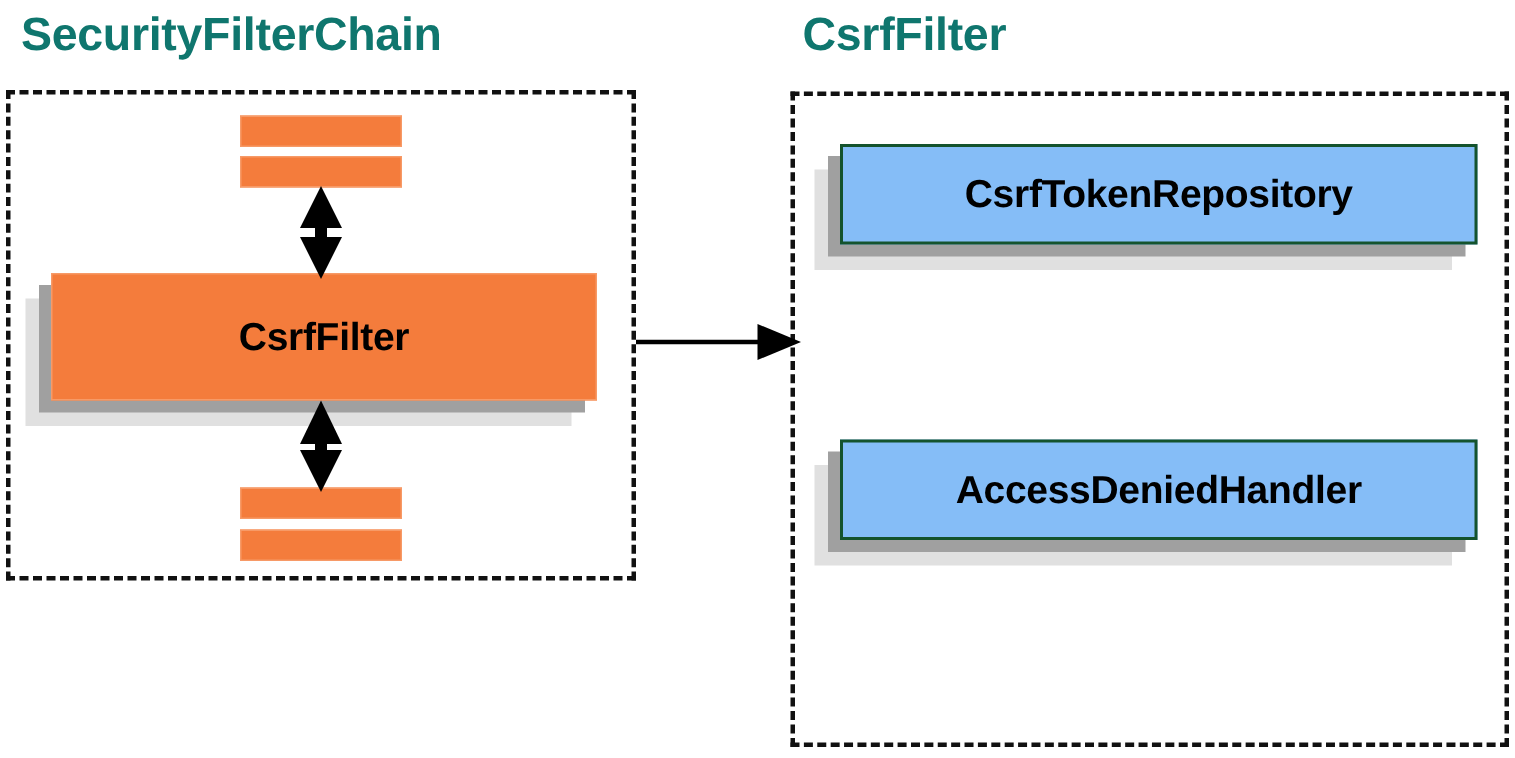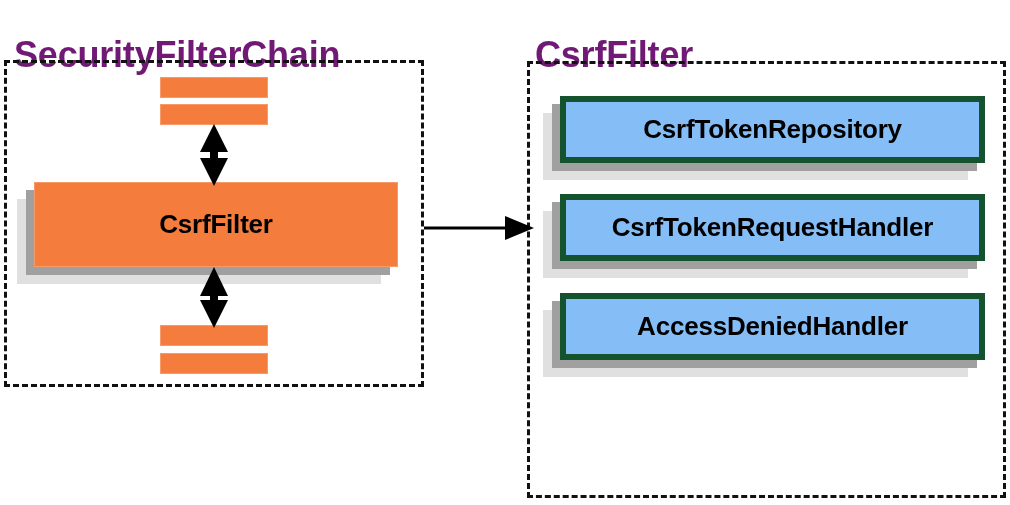--- a/index.html
+++ b/index.html
@@ -16,26 +16,25 @@
     height: 505px;
     background: #ffffff;
     overflow: hidden;
   }
 
   
   .panel-title {
     position: absolute;
     font-family: "Liberation Sans", sans-serif;
     font-weight: bold;
-    font-size: 36px;
-    color: #701a75;
+    font-size: 31px;
+    color: #0f766e;
     line-height: 1;
     white-space: nowrap;
     letter-spacing: -0.2px;
-    margin-top: 30px;
   }
   #title-left  { left: 14px;  top: 7px; }
   #title-right { left: 535px; top: 7px; }
 
   
   .dashed-panel {
     position: absolute;
     box-sizing: border-box;
     border: 3px dashed #111111;
     background: transparent;
@@ -78,21 +77,21 @@
   }
 
   
   .face-orange {
     background: #f47c3c;
     border: 1px solid #f79a67;
   }
   
   .face-blue {
     background: #85bdf7;
-    border: 6px solid #14532d;
+    border: 2px solid #14532d;
   }
 
   
   .bar-orange {
     position: absolute;
     box-sizing: border-box;
     background: #f47c3c;
     border: 1px solid #f79a67;
   }
 
@@ -134,27 +133,20 @@
   <div class="dashed-panel" id="panel-right"></div>
 
   <div class="stack" style="left:560px; top:96px; width:425px; height:67px;">
     <div class="layer shadow-far" style="width:425px; height:67px;"></div>
     <div class="layer shadow-near" style="width:425px; height:67px;"></div>
     <div class="layer face face-blue" style="width:425px; height:67px;">
       <span class="label">CsrfTokenRepository</span>
     </div>
   </div>
 
-  <div class="stack" style="left:560px; top:194px; width:425px; height:67px;">
-    <div class="layer shadow-far" style="width:425px; height:67px;"></div>
-    <div class="layer shadow-near" style="width:425px; height:67px;"></div>
-    <div class="layer face face-blue" style="width:425px; height:67px;">
-      <span class="label">CsrfTokenRequestHandler</span>
-    </div>
-  </div>
 
   <div class="stack" style="left:560px; top:293px; width:493px; height:67px;">
     <div class="layer shadow-far" style="width:425px; height:67px;"></div>
     <div class="layer shadow-near" style="width:425px; height:67px;"></div>
     <div class="layer face face-blue" style="width:425px; height:67px;">
       <span class="label">AccessDeniedHandler</span>
     </div>
   </div>
 
 

